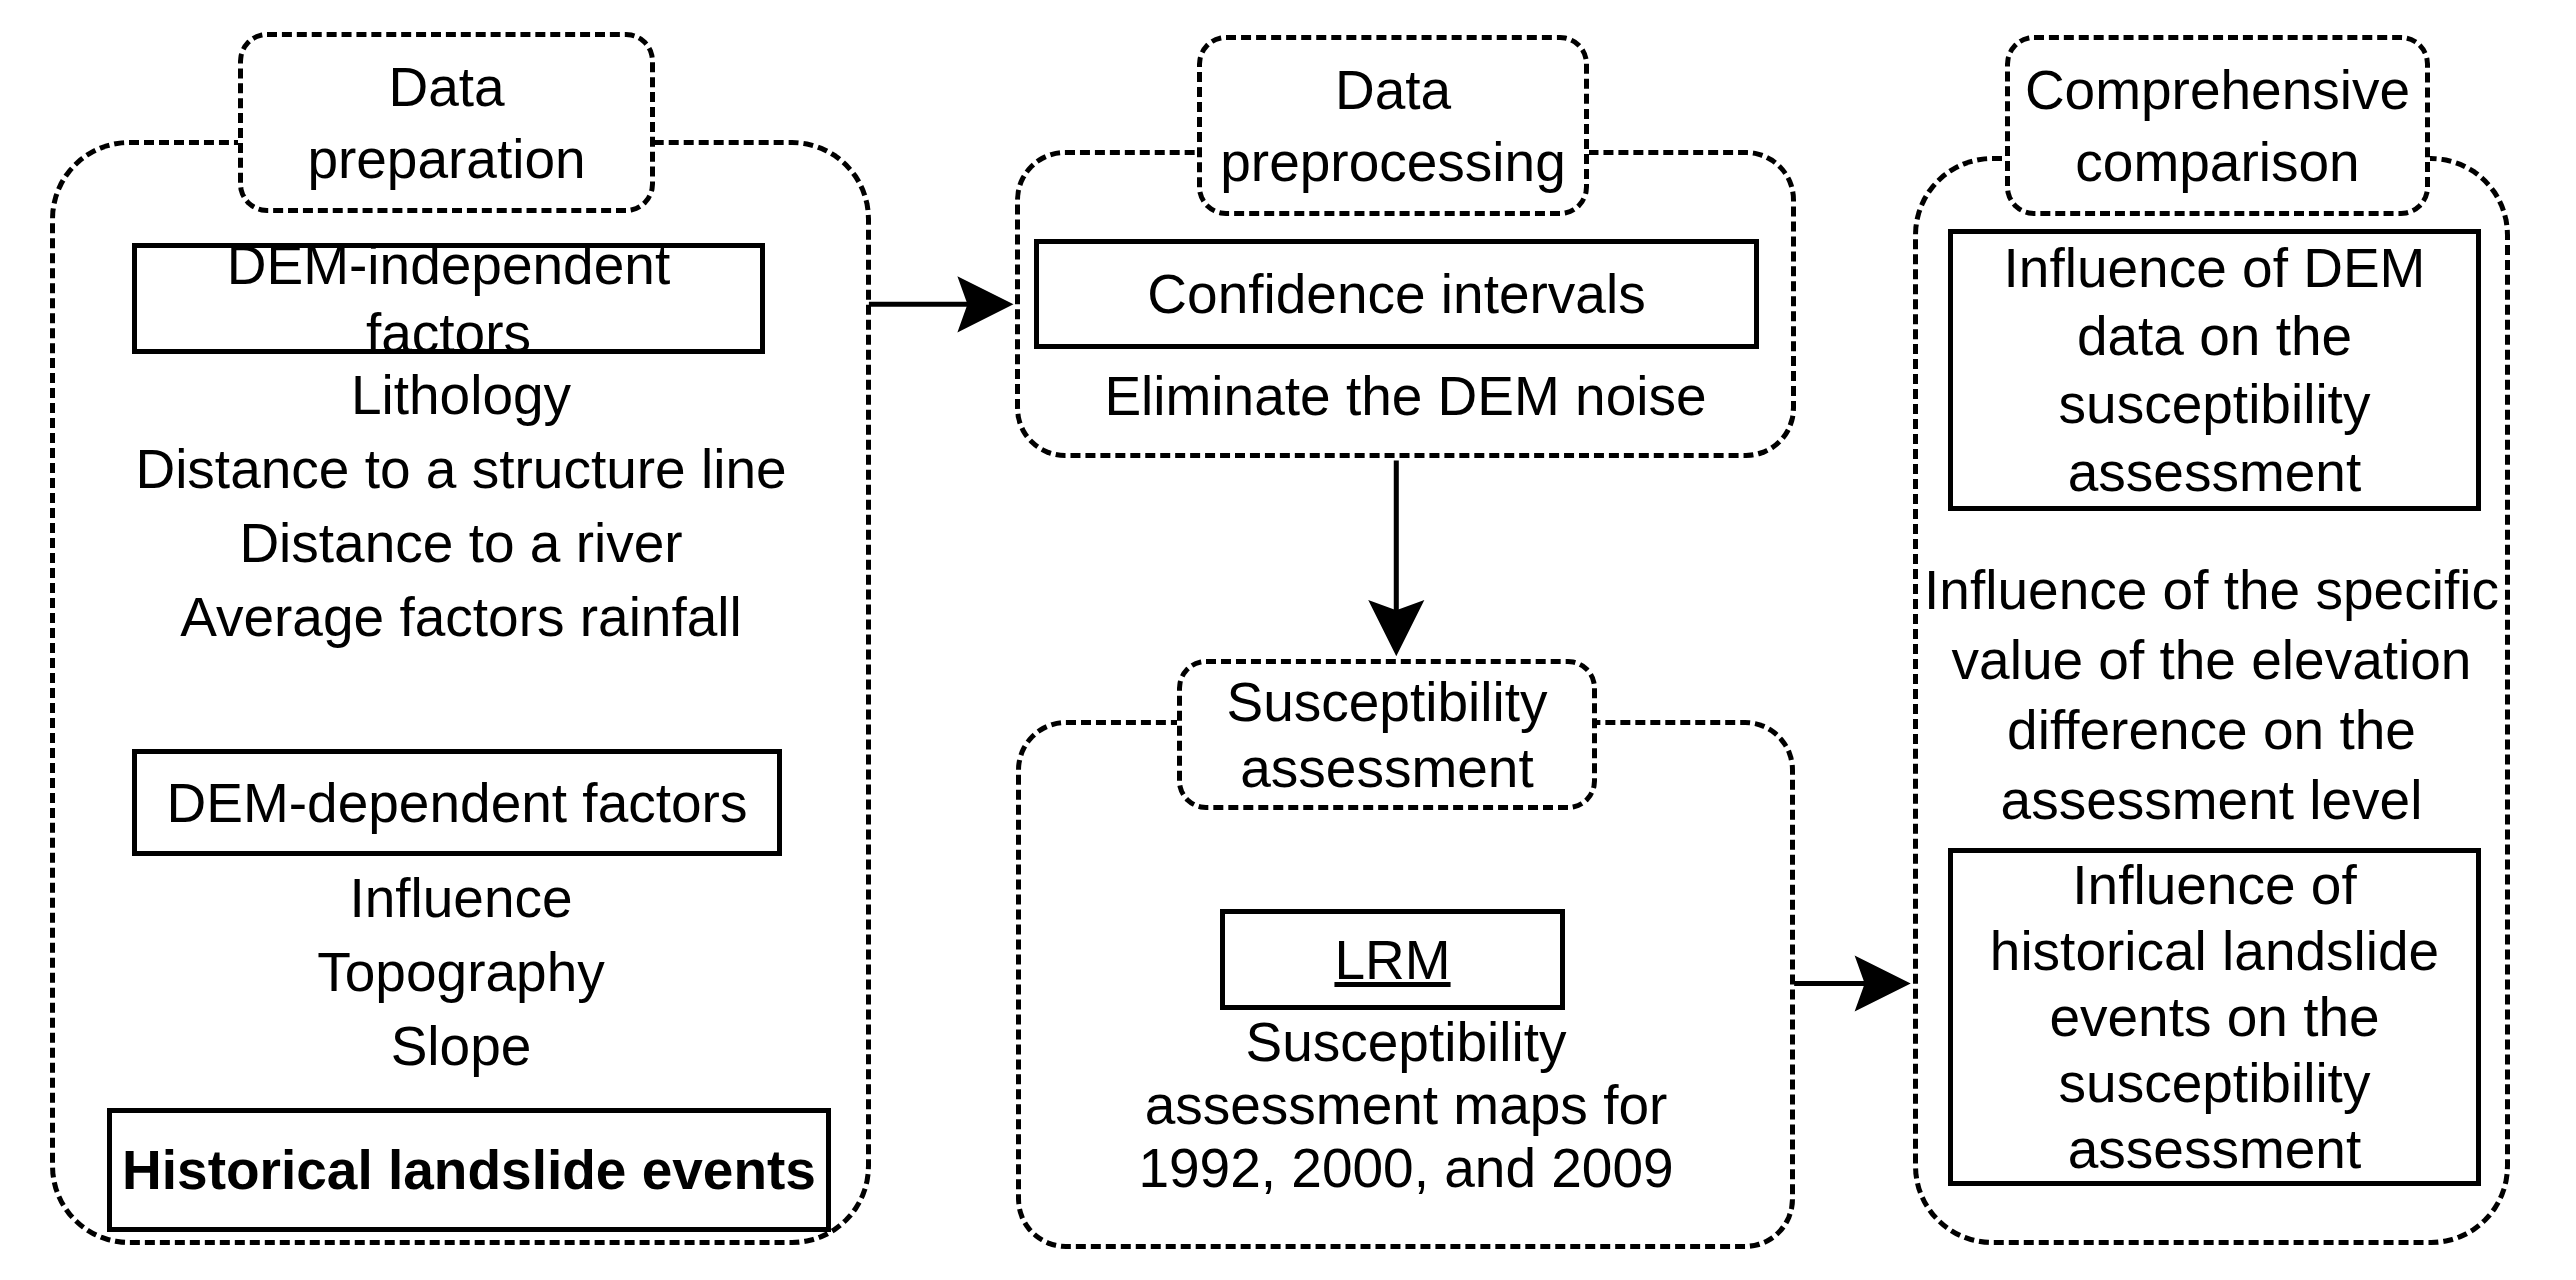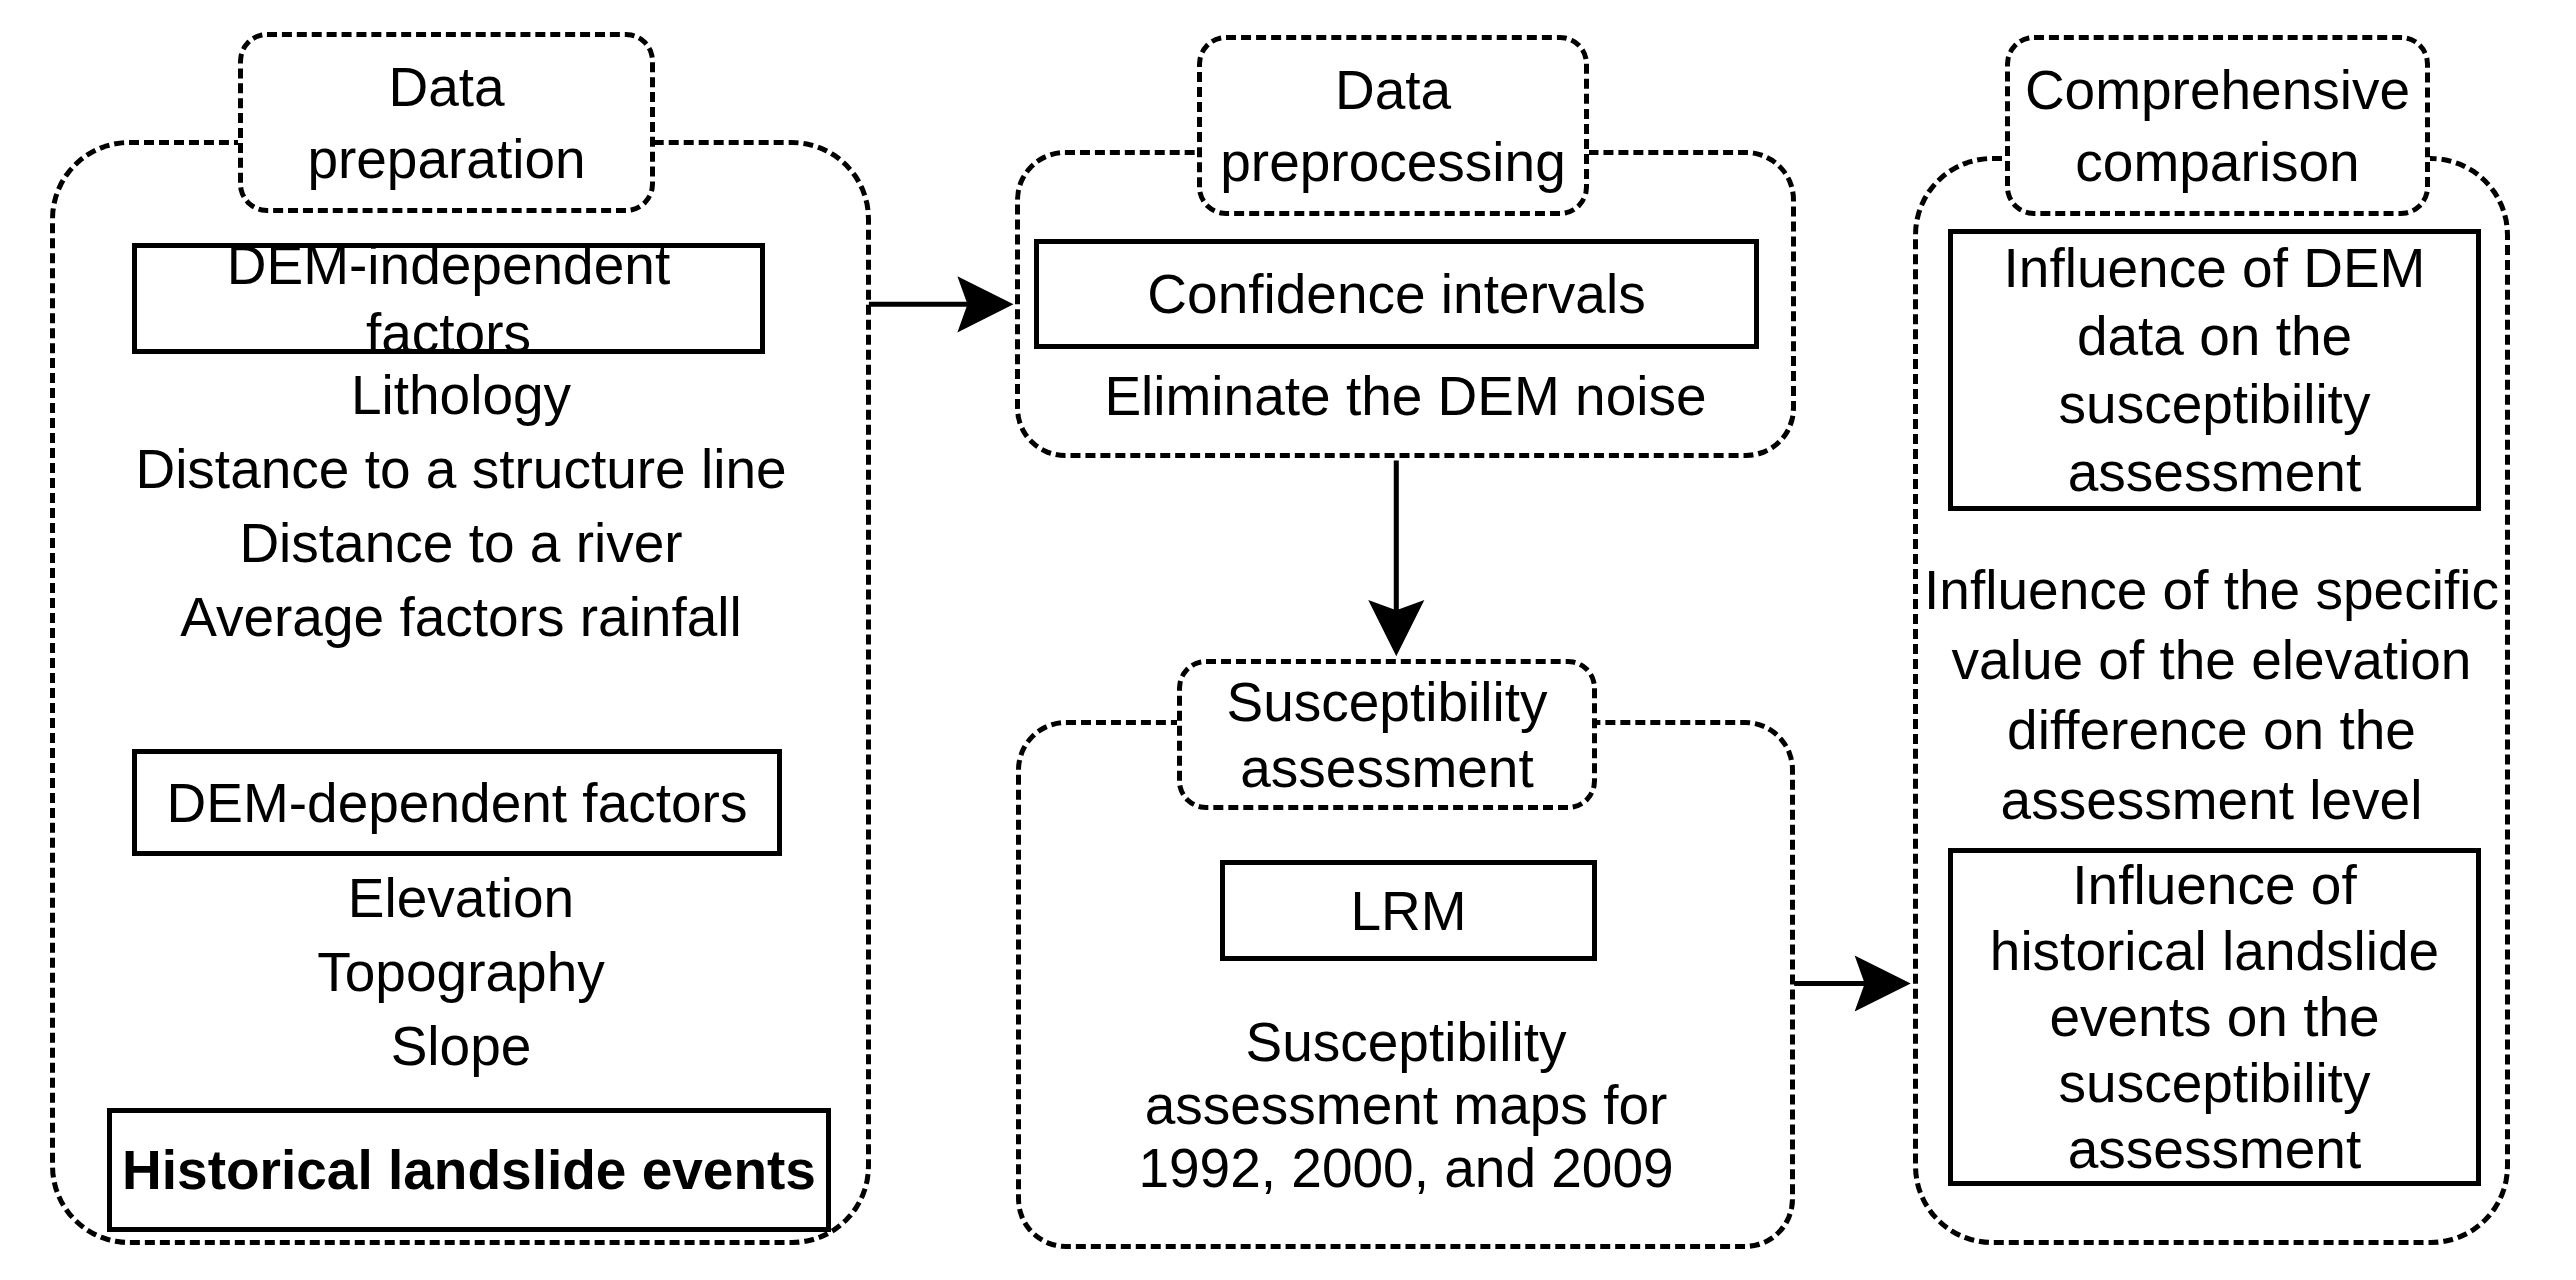--- a/index.html
+++ b/index.html
@@ -103,21 +103,21 @@
     <div class="line">Distance to a structure line</div>
     <div class="line">Distance to a river</div>
     <div class="line">Average factors rainfall</div>
   </div>
 
   <div class="abs solid-box" style="left:132px; top:749px; width:650px; height:107px;align-items:center;">
     <span>DEM-dependent factors</span>
   </div>
 
   <div class="abs factor-list dep" style="left:55px; top:861px; width:812px;">
-    <div class="line">Elevation</div>
+    <div class="line">Influence</div>
     <div class="line">Topography</div>
     <div class="line">Slope</div>
   </div>
 
   <div class="abs solid-box" style="left:107px; top:1108px; width:724px; height:124px;font-weight:bold;">
     <span>Historical landslide events</span>
   </div>
 
   <div class="abs container mid" style="left:1015px; top:150px; width:781px; height:308px;"></div>
 
@@ -134,21 +134,21 @@
     <span>Eliminate the DEM noise</span>
   </div>
 
   <div class="abs container mid" style="left:1016px; top:720px; width:779px; height:529px;"></div>
 
   <div class="abs title-tab" style="left:1177px; top:659px; width:420px; height:151px; line-height:66px;">
     <span>Susceptibility
 assessment</span>
   </div>
 
-  <div class="abs solid-box" style="left:1220px; top:860px; width:377px; height:101px;">
+  <div class="abs solid-box" style="left:1220px; top:909px; width:345px; height:101px;text-decoration:underline;">
     <span>LRM</span>
   </div>
 
   <div class="abs note" style="left:1029px; top:1004px; width:754px; height:202px; line-height:63px;">
     <span>Susceptibility
 assessment maps for
 1992, 2000, and 2009</span>
   </div>
 
   <div class="abs container" style="left:1913px; top:156px; width:597px; height:1089px;"></div>

